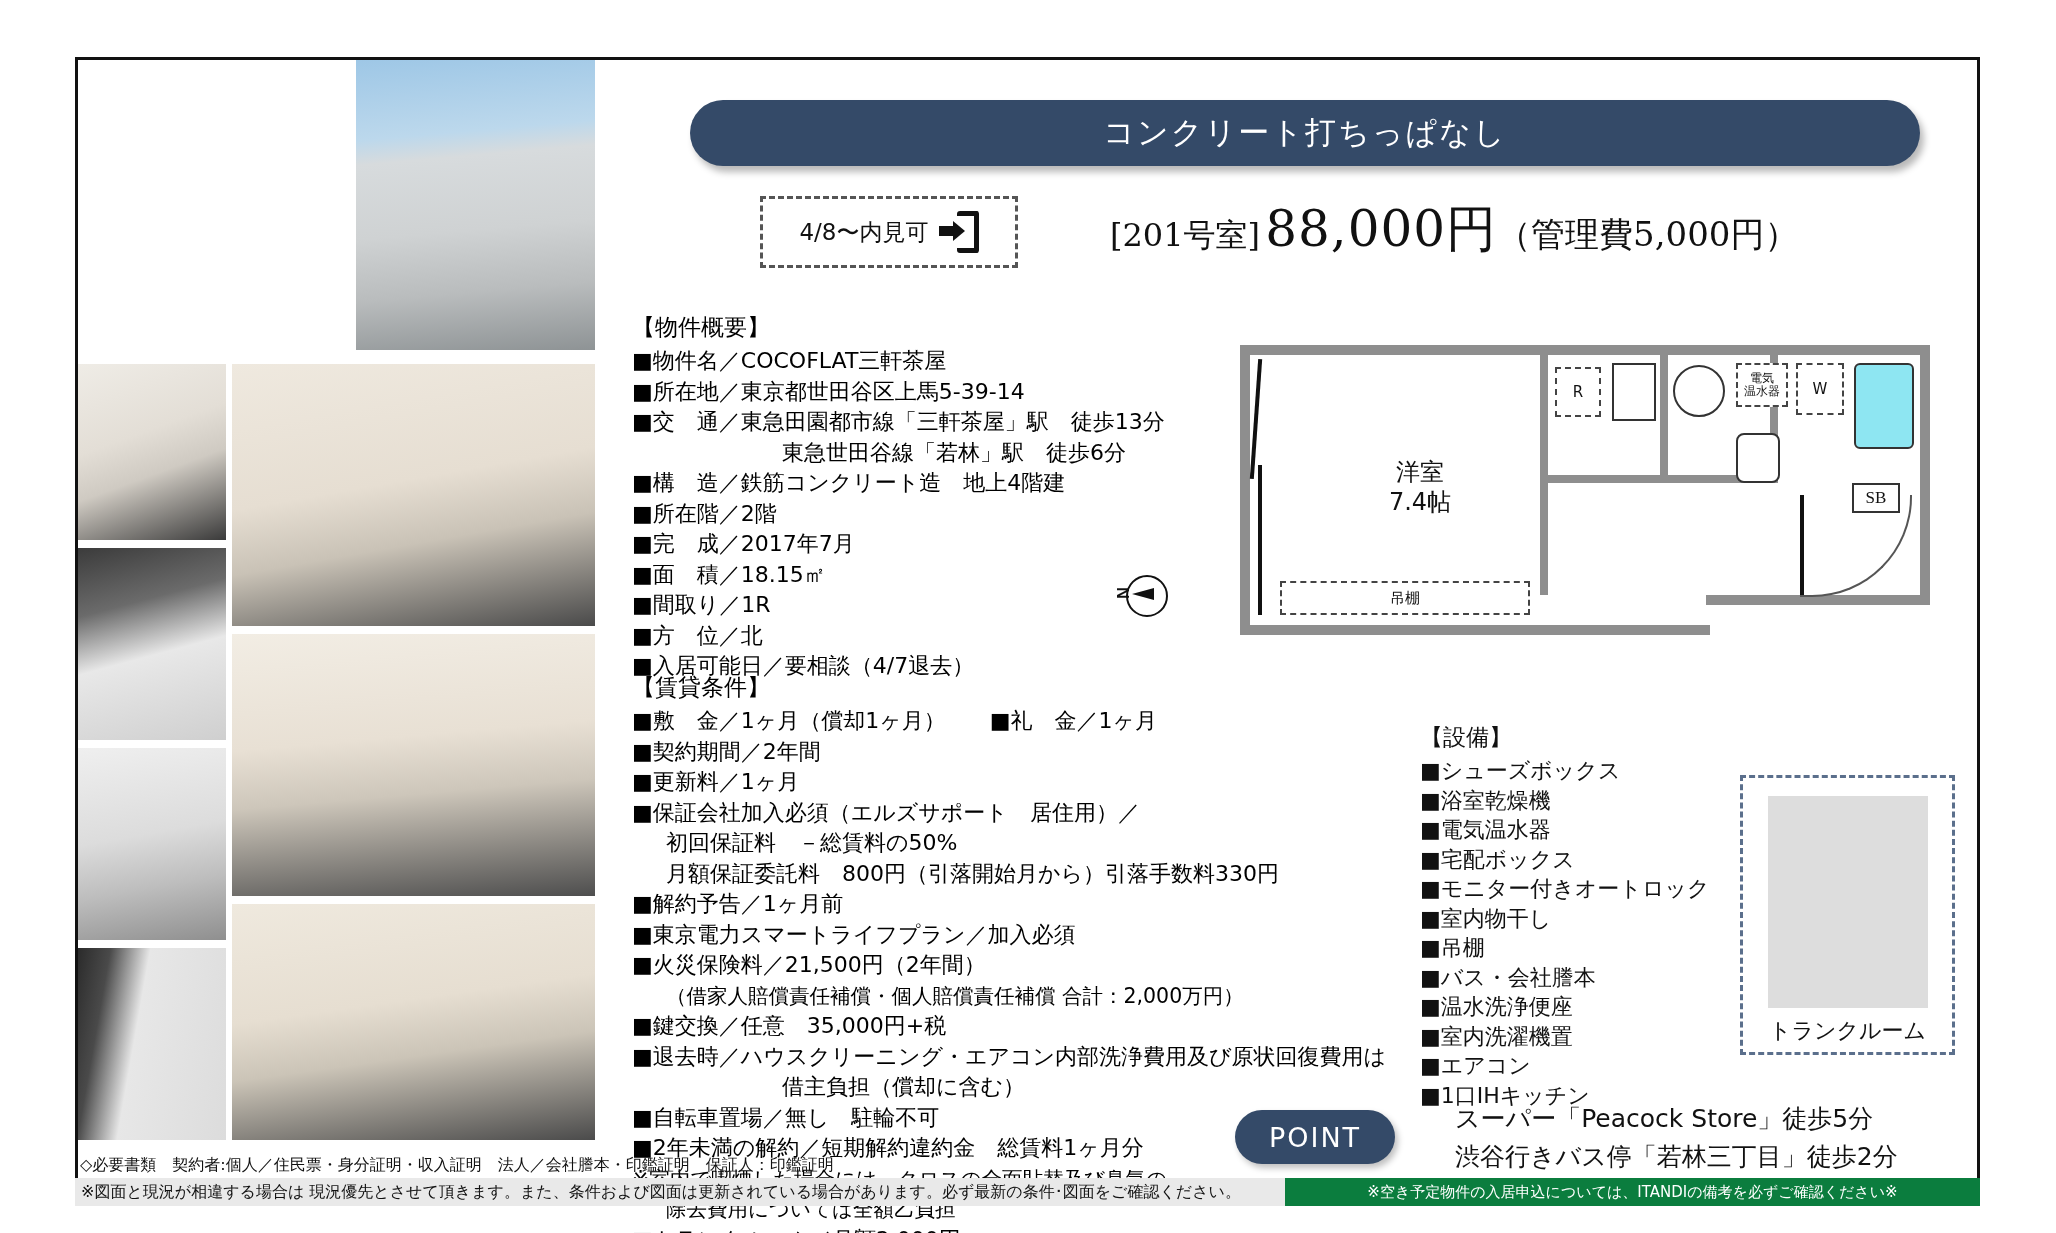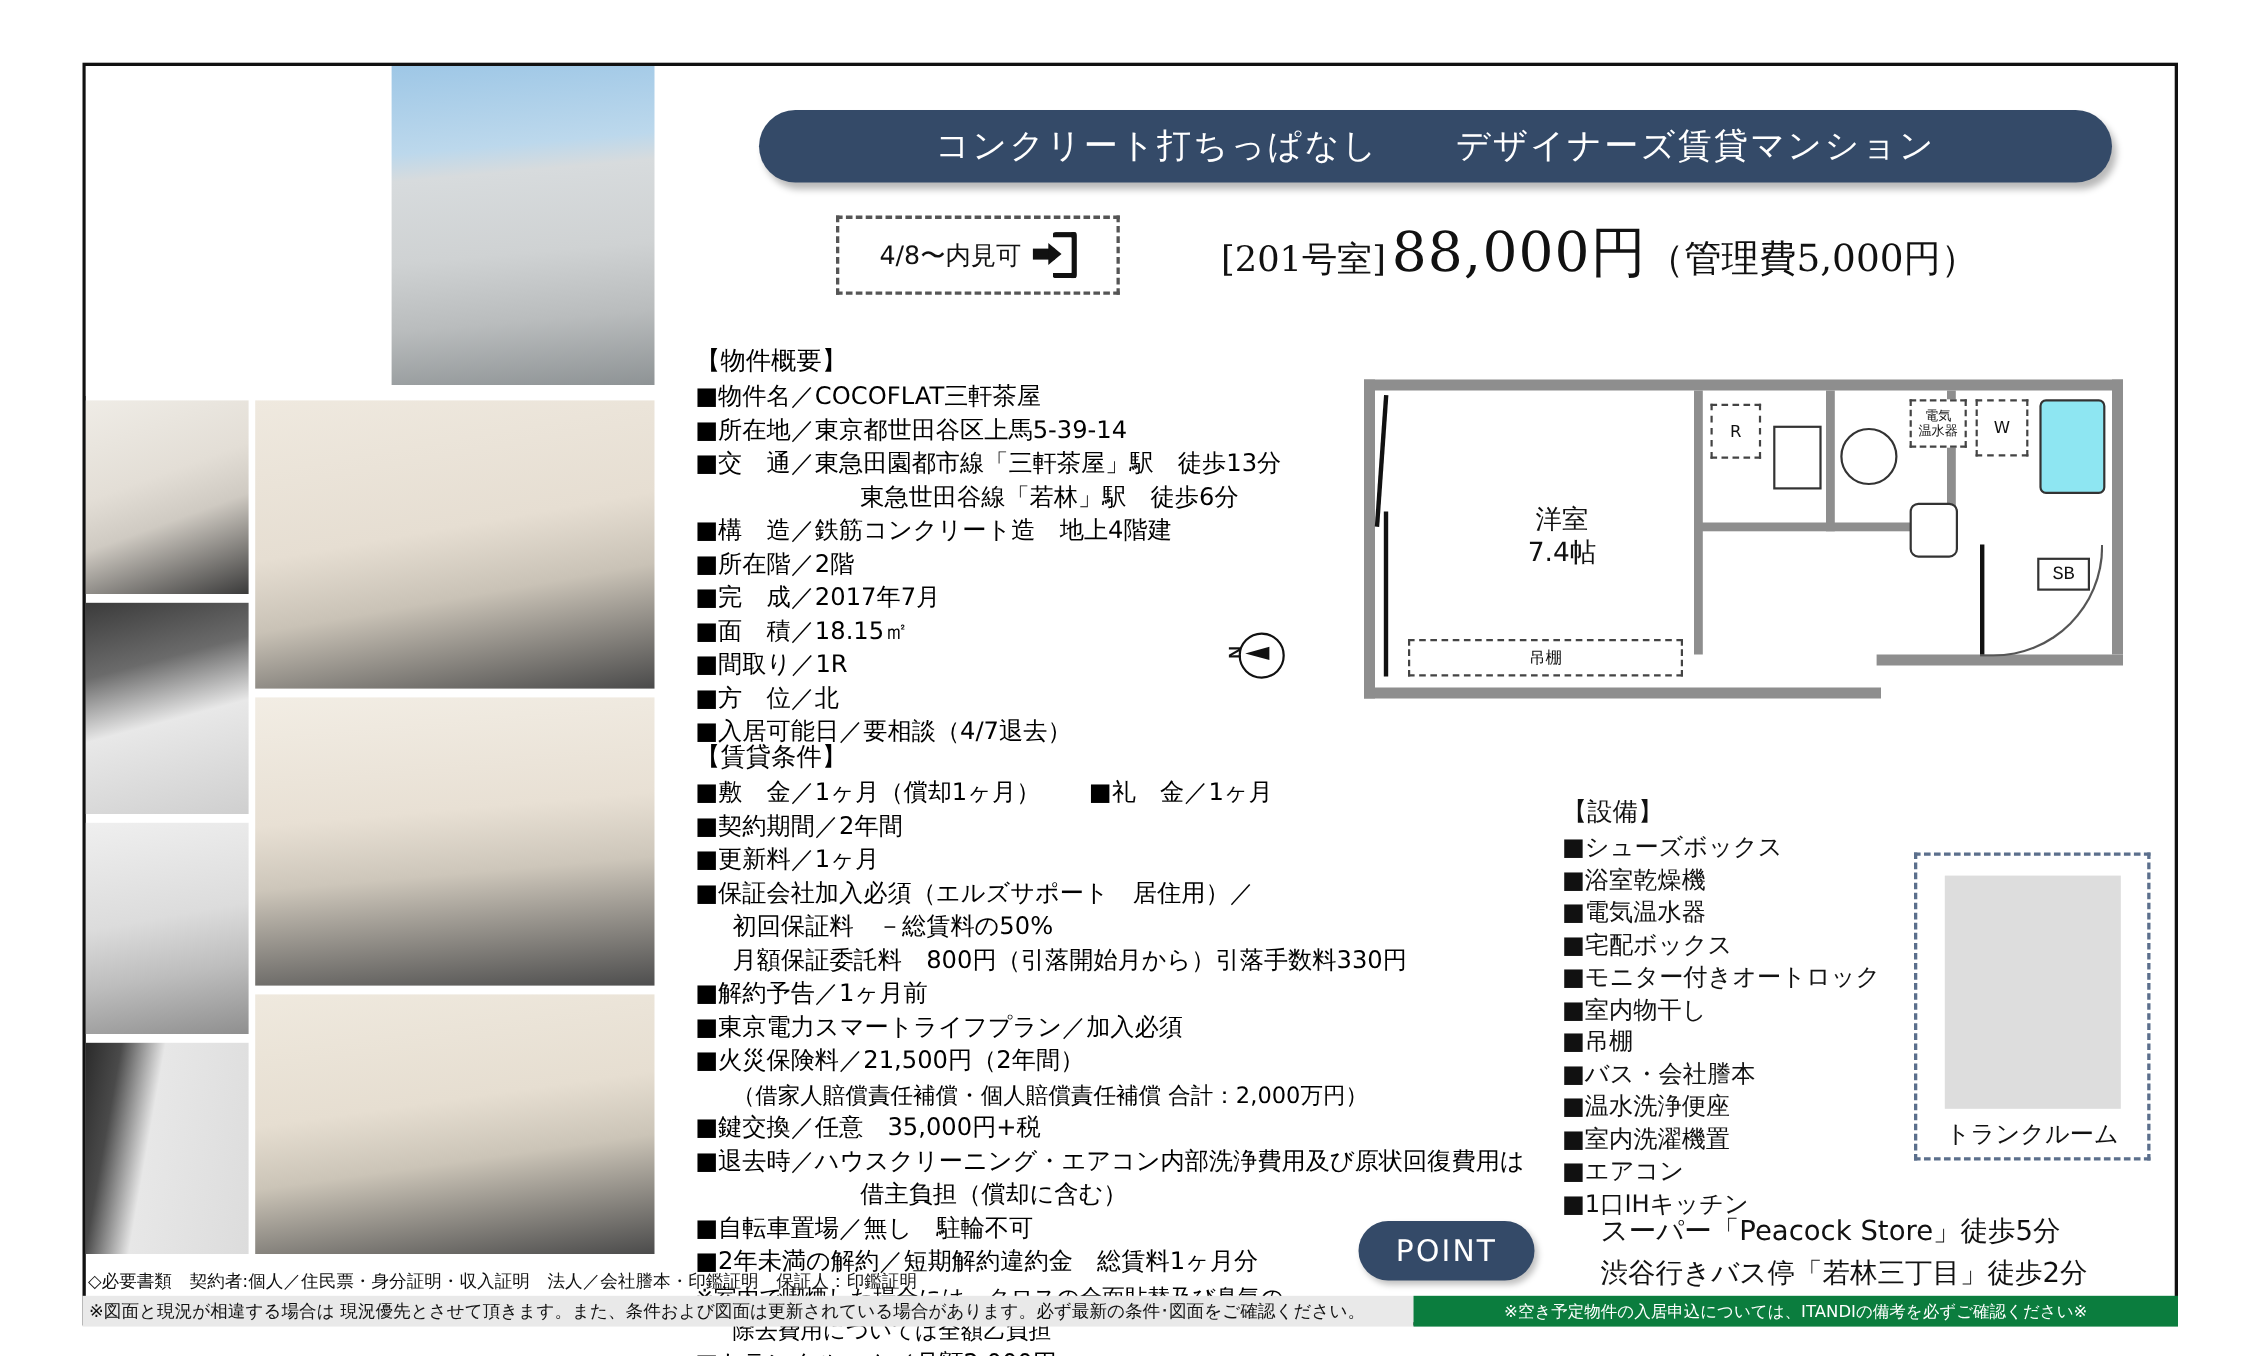--- a/index.html
+++ b/index.html
@@ -65,21 +65,21 @@
   #equip .li{font-size:22px;line-height:29.5px;}
 
   
   .plan{position:absolute;left:1240px;top:345px;width:690px;width:690px;height:310px;}
   .wall{position:absolute;background:#8e8e8e;}
   .wthin{position:absolute;background:#111;}
   .room-label{position:absolute;text-align:center;font-family:"DejaVu Sans",sans-serif;color:#111;}
   .room-label .n{font-size:24px;line-height:30px;}
   .room-label .s{font-size:24px;line-height:30px;}
   .cell{position:absolute;border:2px solid #333;box-sizing:border-box;background:#fff;
-        font-size:17px;display:flex;align-items:center;justify-content:center;font-family:Liberation Mono, monospace;margin-top:24px;}
+        font-size:17px;display:flex;align-items:center;justify-content:center;font-family:Liberation Serif, serif;}
   .dashcell{position:absolute;border:2px dashed #444;box-sizing:border-box;background:#fff;
         font-size:15px;display:flex;align-items:center;justify-content:center;font-family:"DejaVu Sans",sans-serif;}
   .tub{position:absolute;background:#8ee6f2;border:2px solid #333;border-radius:6px;box-sizing:border-box;}
   .compass{position:absolute;left:1118px;top:575px;width:46px;height:46px;}
   .compass .c{position:absolute;left:8px;top:0;width:38px;height:38px;border:2px solid #111;border-radius:50%;}
   .compass .n{position:absolute;left:0;top:9px;font-size:16px;font-weight:bold;transform:rotate(-90deg);}
   .compass .tri{position:absolute;left:14px;top:13px;width:0;height:0;border-top:6px solid transparent;border-bottom:6px solid transparent;border-right:22px solid #111;}
 
   
   .trunkbox{position:absolute;left:1740px;top:775px;width:215px;height:280px;border:3px dashed #5b6f8c;box-sizing:border-box;
@@ -156,21 +156,20 @@
         <div class="bar"></div>
     </div>
     <div class="logo-txt">
       <div class="b1">COCOFLAT</div>
       <div class="b2">SANGEN-JAYA</div>
     </div>
   </div>
 
   <div class="banner">
     <span>コンクリート打ちっぱなし</span>
-    <span>デザイナーズ賃貸マンション</span>
   </div>
 
   <div class="viewbox">
     <div class="vtxt">4/8〜内見可</div>
     <div class="enter-icon">
       <div class="door"></div>
         <div class="arrow"></div>
         <div class="head"></div>
     </div>
   </div>

